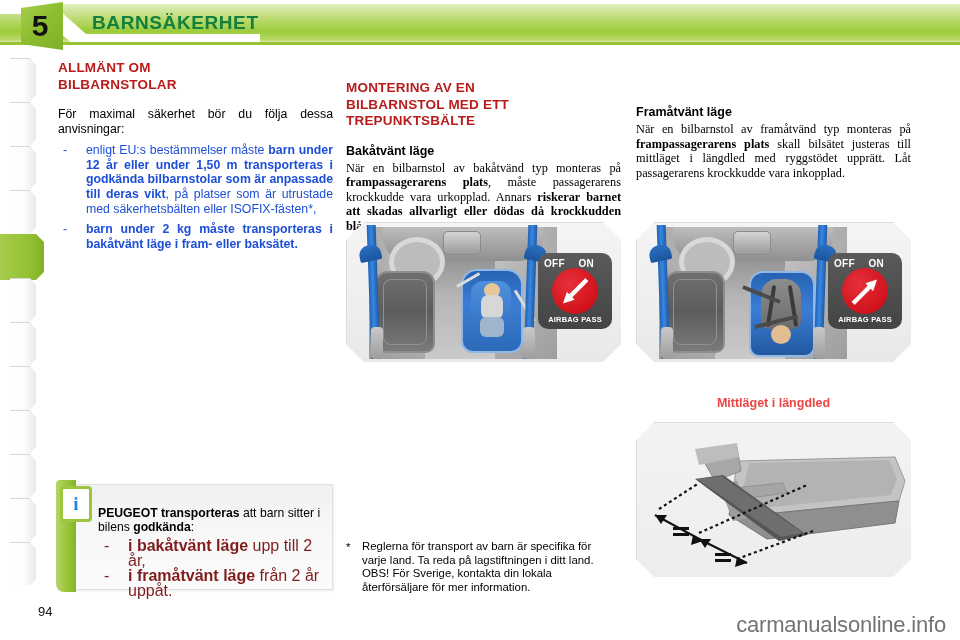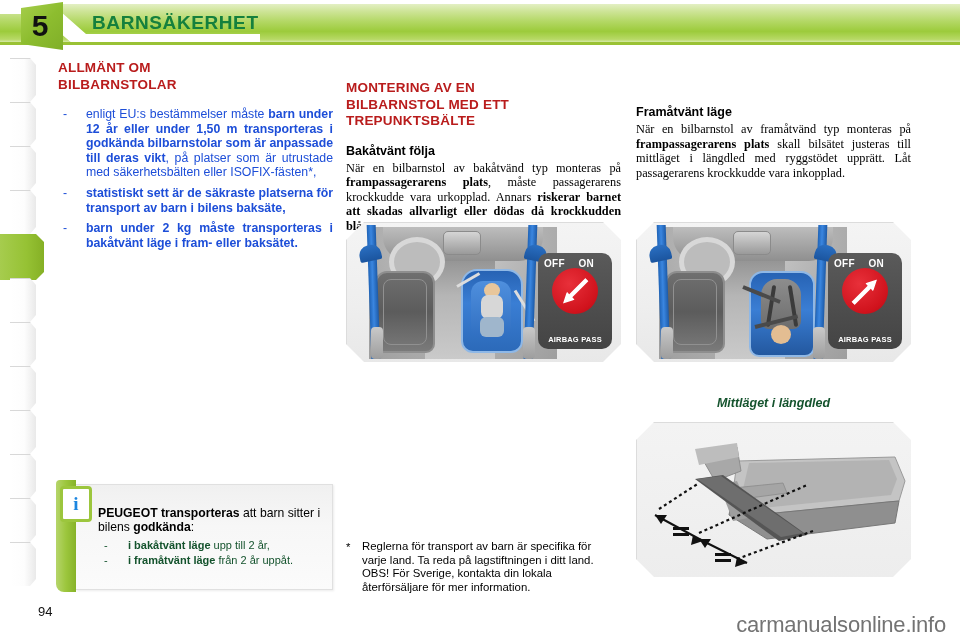--- a/index.html
+++ b/index.html
@@ -204,22 +204,21 @@
     clip-path: polygon(18px 0, 257px 0, 275px 18px, 275px 137px, 257px 155px, 18px 155px, 0 137px, 0 18px);
     overflow: hidden;
   }
   .fig-caption {
     position: absolute;
     left: 636px; top: 396px;
     width: 275px;
     text-align: center;
     font-size: 12.5px;
     font-weight: bold;
-    color: #14532d;
-    font-style: italic;
+    color: #ef4444;
   }
 
   
   .car-bg {
     position: absolute;
     left: 22px; top: 4px;
     width: 188px; height: 132px;
     background:
       radial-gradient(ellipse at 50% 10%, #cfcfcf 0%, #b9b9b9 40%, #9e9e9e 100%);
   }
@@ -361,21 +360,21 @@
     position: absolute;
     width: 4px; height: 42px;
     background: #3b3b3b;
     border-radius: 2px;
   }
 
   
   .airbag-label {
     position: absolute;
     right: 10px; top: 30px;
-    width: 74px; height: 96px;
+    width: 74px; height: 76px;
     background: linear-gradient(to bottom, #5a5a5a, #444444);
     border-radius: 10px;
   }
   .airbag-off, .airbag-on {
     position: absolute;
     top: 5px;
     font-size: 10px;
     font-weight: bold;
     color: #ffffff;
     letter-spacing: 0.3px;
@@ -463,23 +462,23 @@
     color: #000000;
   }
   .infobox-list {
     list-style: none;
     margin: 3px 0 0 0;
     padding: 0;
   }
   .infobox-list li {
     position: relative;
     padding-left: 30px;
-    font-size: 11px;
+    font-size: 16px;
     line-height: 15px;
-    color: #14532d;
+    color: #7f1d1d;
   }
   .infobox-list li::before {
     content: "-";
     position: absolute;
     left: 6px; top: 0;
   }
 
   
   .footnote {
     position: absolute;
@@ -526,32 +525,32 @@
     <div class="tab" style="top: 308px;"></div>
     <div class="tab" style="top: 352px;"></div>
     <div class="tab" style="top: 396px;"></div>
     <div class="tab" style="top: 440px;"></div>
     <div class="tab" style="top: 484px;"></div>
   </div>
 
 <div class="col col-1">
   <h2 class="section-title">ALLMÄNT OM
 BILBARNSTOLAR</h2>
+  <p class="body">För maximal säkerhet bör du följa dessa anvisningar:</p>
   <ul class="bullets" id="left-bullets">
       <li>enligt EU:s bestämmelser måste <b>barn under 12 år eller under 1,50 m transporteras i godkända bilbarnstolar som är anpassade till deras vikt</b>, på platser som är utrustade med säkerhetsbälten eller ISOFIX-fästen*,</li>
-      <li><b>statistiskt sett är de säkraste platserna för transport av barn i bilens baksäte,</b></li>
       <li><b>barn under 2 kg måste transporteras i bakåtvänt läge i fram- eller baksätet.</b></li>
     </ul>
 </div>
 
 <div class="col col-2">
   <h2 class="section-title">MONTERING AV EN
 BILBARNSTOL MED ETT
 TREPUNKTSBÄLTE</h2>
-  <h3 class="sub-title">Bakåtvänt följa</h3>
+  <h3 class="sub-title">Bakåtvänt läge</h3>
   <p class="body last" id="middle-para">När en bilbarnstol av bakåtvänd typ monteras på <b>frampassagerarens plats</b>, måste passagerarens krockkudde vara urkopplad. Annars <b>riskerar barnet att skadas allvarligt eller dödas då krockkudden blåses upp.</b></p>
 </div>
 
 <div class="col col-3">
   <div style="height:45px"></div>
   <h3 class="sub-title">Framåtvänt läge</h3>
   <p class="body last" id="right-para">När en bilbarnstol av framåtvänd typ monteras på <b>frampassagerarens plats</b> skall bilsätet justeras till mittläget i längdled med ryggstödet upprätt. Låt passagerarens krockkudde vara inkopplad.</p>
 </div>
 
 <div class="figure fig-mid">

